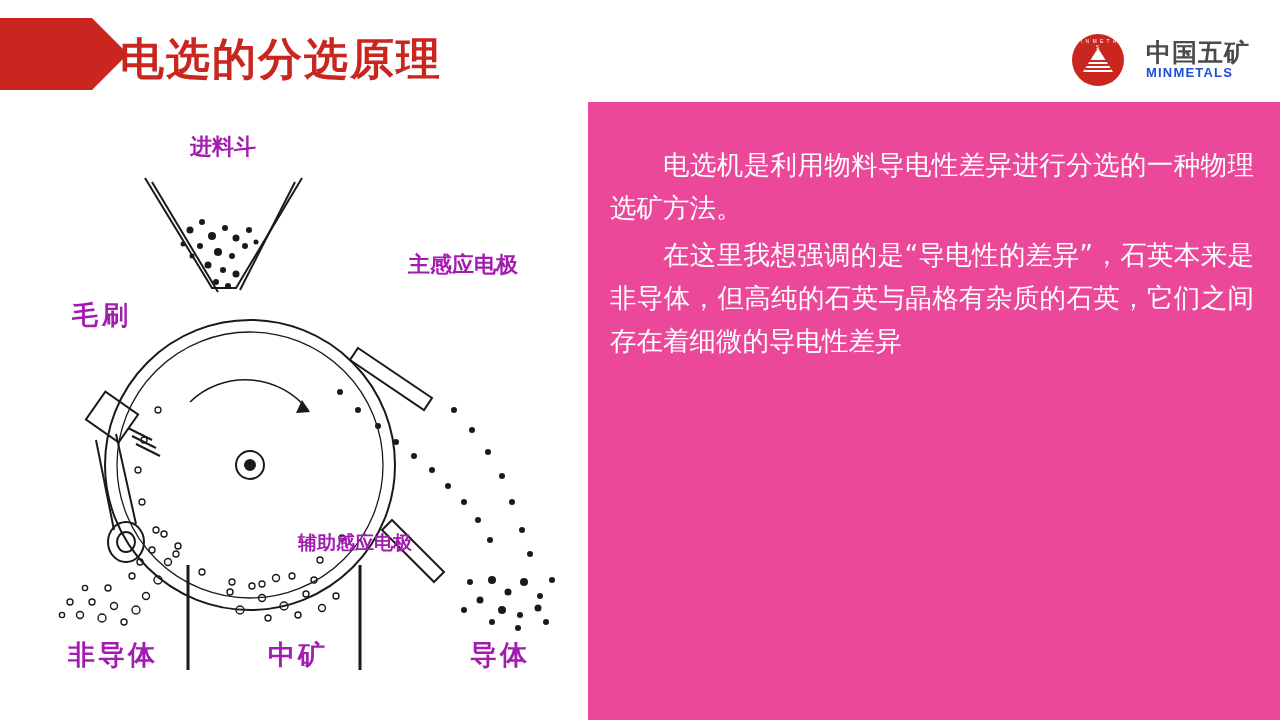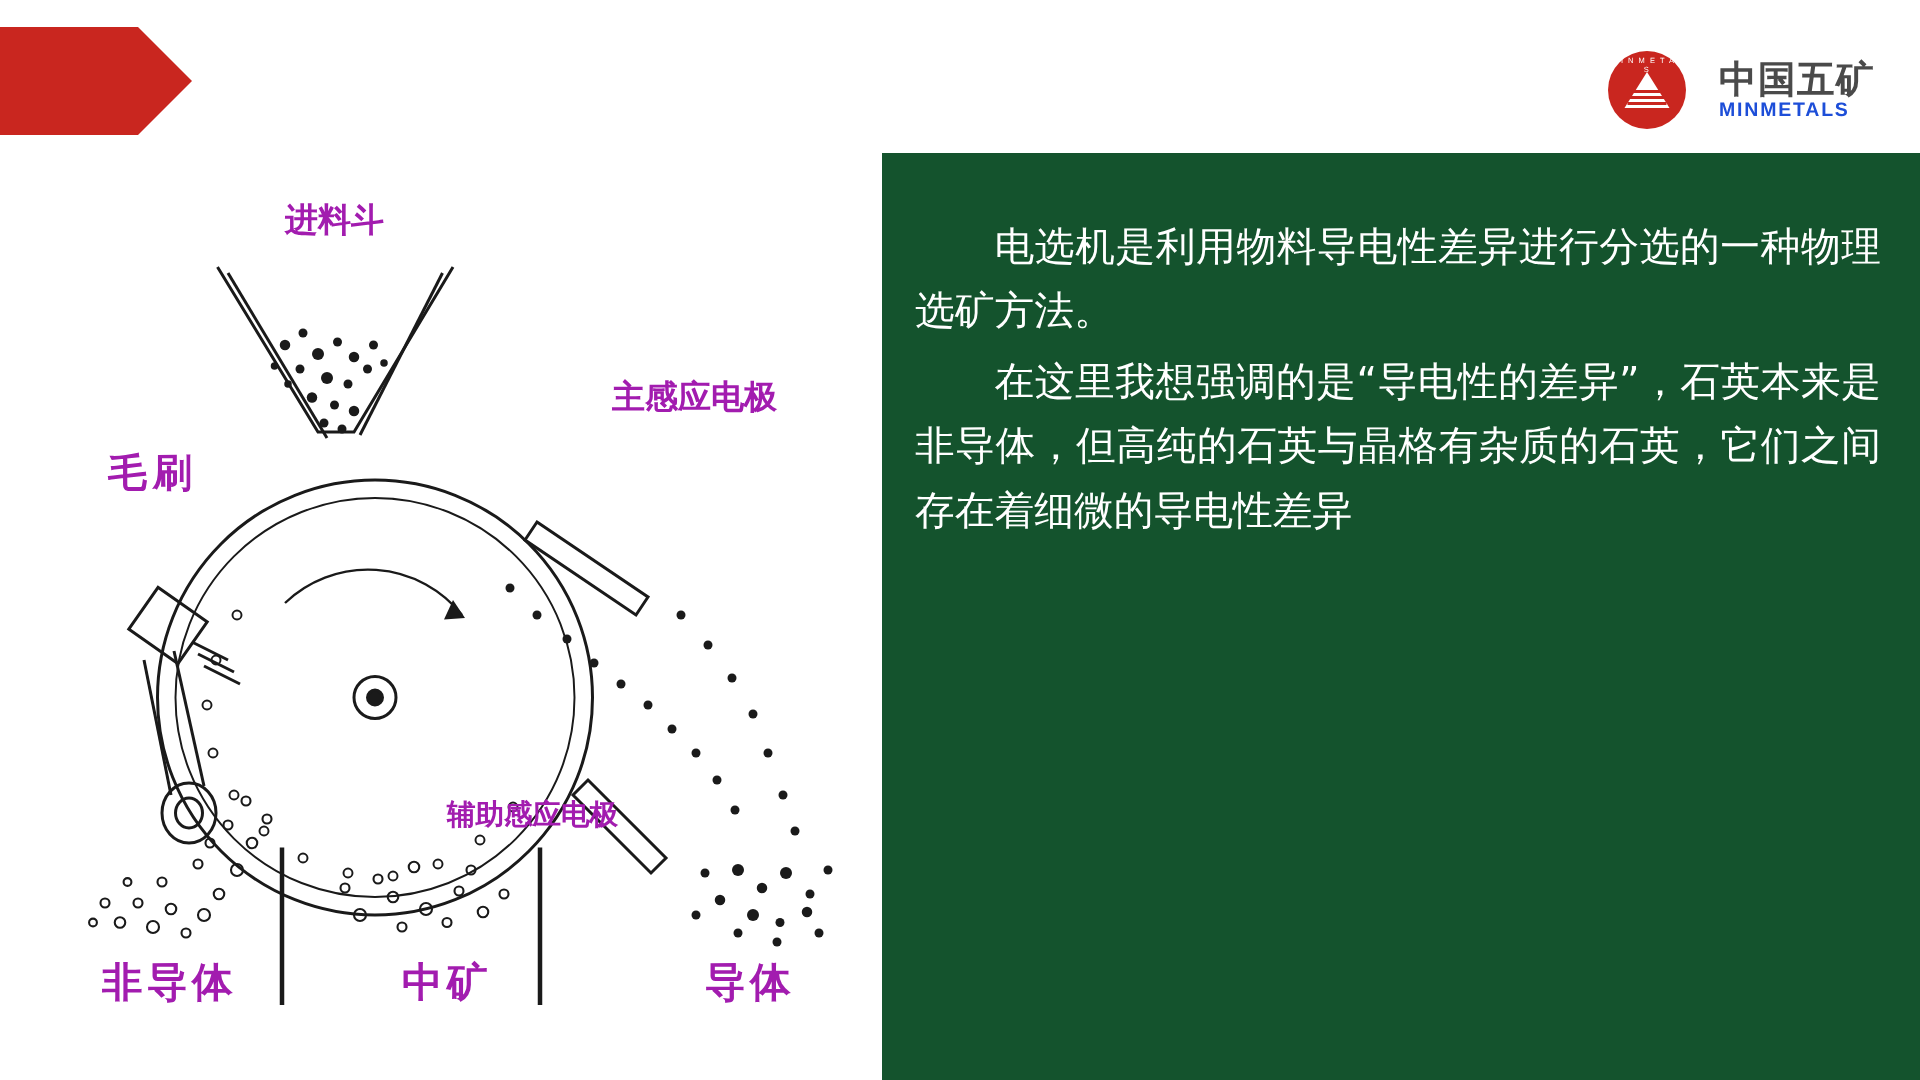--- a/index.html
+++ b/index.html
@@ -118,21 +118,21 @@
     letter-spacing: 1.2px;
   }
 
   
   .text-panel {
     position: absolute;
     left: 588px;
     top: 102px;
     width: 692px;
     height: 618px;
-    background: #14532d;
+    background: #ec4899;
     box-sizing: border-box;
     padding: 42px 26px 10px 22px;
   }
   .text-panel p {
     margin: 0 0 4px 0;
     color: #ffffff;
     font-size: 26.5px;
     line-height: 1.62;
     text-indent: 2em;
     text-align: justify;
@@ -162,20 +162,21 @@
   .lbl-nc       { left: 28px;  top: 527px; font-size: 27px; letter-spacing: 3px;}
   .lbl-mid      { left: 228px; top: 527px; font-size: 27px; letter-spacing: 3px;}
   .lbl-cond     { left: 420px; top: 527px; font-size: 27px; letter-spacing: 3px; margin-left: 10px;}
 </style>
 </head>
 <body>
 
 <div class="header">
   <div class="header-bar"></div>
   <div class="header-arrow"></div>
+  <div class="page-title">电选的分选原理</div>
 
   <div class="logo-wrap">
     <div class="logo-mark">
       <div class="mt-text">M I N M E T A L S</div>
       <div class="tower"></div>
       <div class="tower-lines">
         <i style="top:4px"></i>
           <i style="top:8px"></i>
           <i style="top:12px"></i>
       </div>

